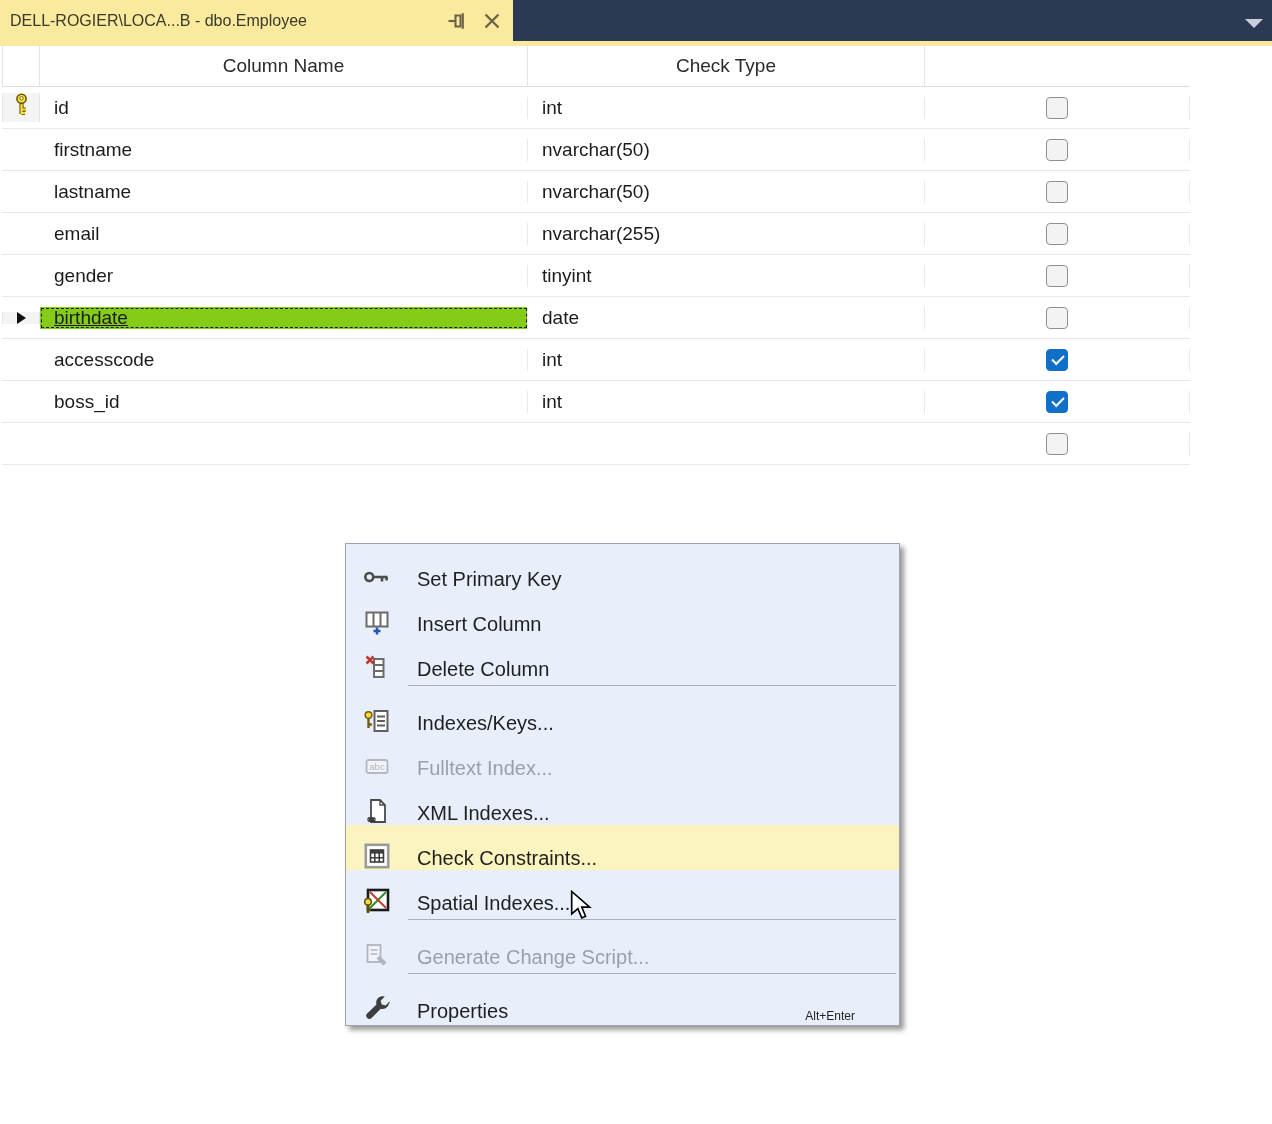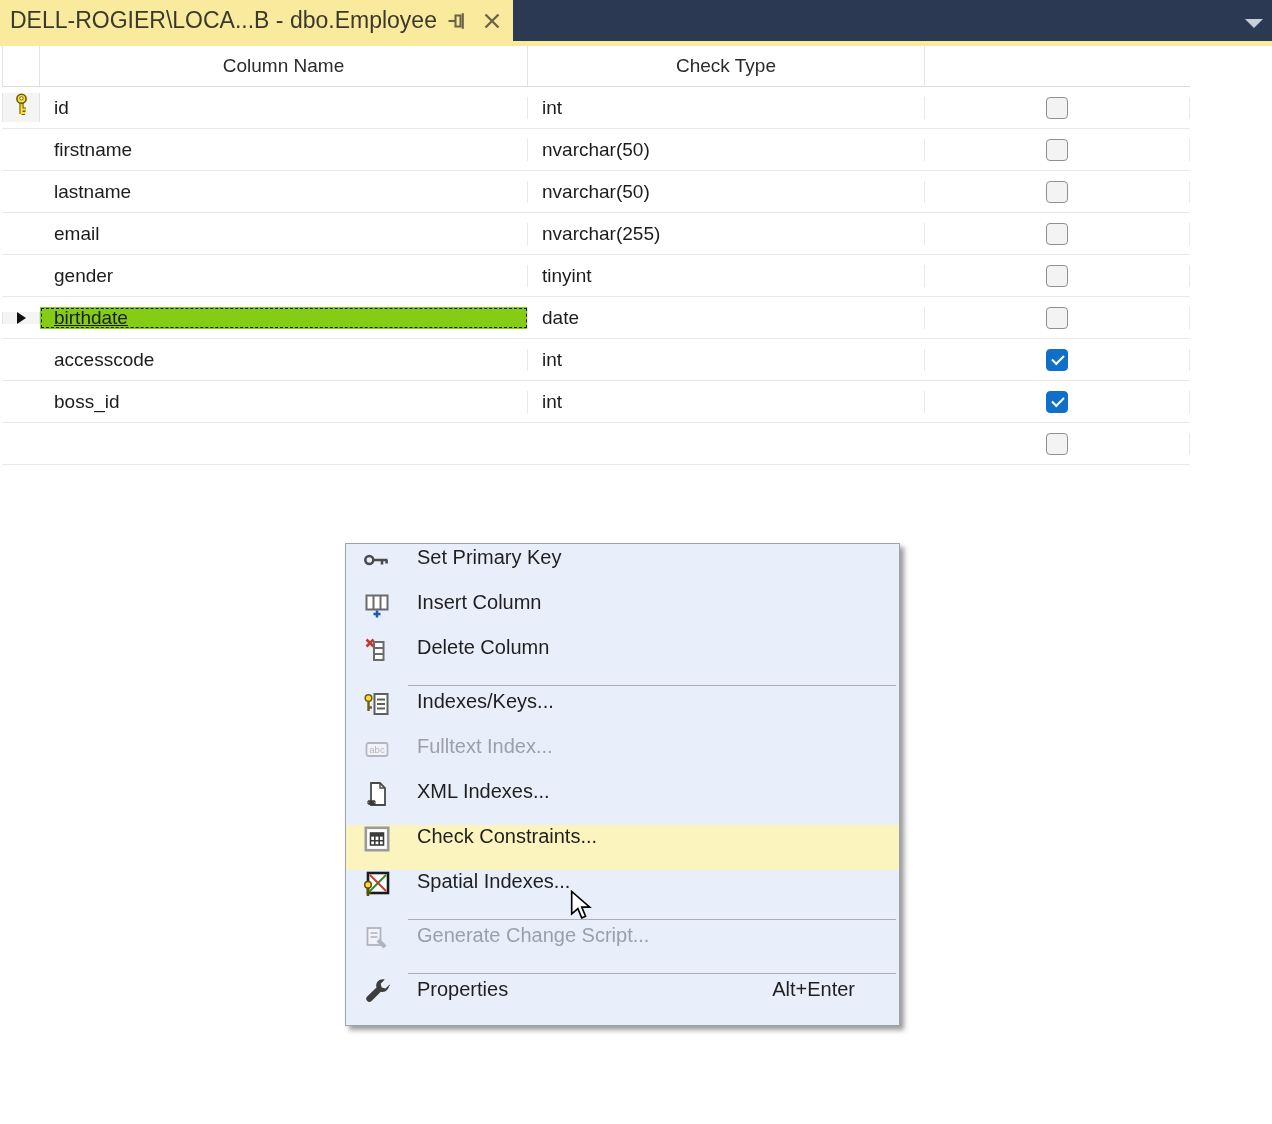--- a/index.html
+++ b/index.html
@@ -7,21 +7,21 @@
     width:1272px;height:1124px;position:relative;overflow:hidden;
     background:#ffffff;font-family:"Liberation Sans",sans-serif;
     -webkit-font-smoothing:antialiased;
   }
   
   .tabbar{position:absolute;left:0;top:0;width:1272px;height:41px;background:#2B3A52;}
   .tab-active{
     position:absolute;left:0;top:0;width:513px;height:41px;background:#F9EA9E;
     display:flex;align-items:center;box-sizing:border-box;padding-left:10px;
   }
-  .tab-title{font-size:23px;color:#3A392C;white-space:nowrap;}
+  .tab-title{font-size:16px;color:#3A392C;white-space:nowrap;}
   .tab-pin{position:absolute;left:446px;top:10px;width:22px;height:22px;cursor:default;}
   .tab-close{position:absolute;left:481px;top:10px;width:22px;height:22px;cursor:default;}
   .accent-strip{position:absolute;left:0;top:41px;width:1272px;height:5px;background:#F9EA9E;}
   .dropdown-caret{position:absolute;right:8px;top:15px;width:20px;height:11px;}
   
   .grid{position:absolute;left:2px;top:46px;width:1188px;font-size:19px;color:#1c1c1c;}
   .grid-header{display:flex;height:40px;border-bottom:1px solid #dcdcdc;background:#ffffff;}
   .h-cell{display:flex;align-items:center;justify-content:center;
           border-right:1px solid #e3e3e3;box-sizing:border-box;color:#2b2b2b;}
   .h-rowhdr{width:38px;border-left:1px solid #e3e3e3;}
@@ -47,26 +47,26 @@
   .checkbox.checked::after{
     content:"";position:absolute;left:5px;top:5.5px;width:10px;height:5px;
     border-left:2.5px solid #fff;border-bottom:2.5px solid #fff;transform:rotate(-45deg);
   }
   
   .context-menu{
     position:absolute;left:345px;top:543px;width:555px;box-sizing:border-box;
     background:#E9EEFB;border:1px solid #9CA2AE;padding:2px 0;
     box-shadow:4px 4px 5px rgba(0,0,0,0.40);
   }
-  .menu-item{display:flex;align-items:flex-start;height:45px;position:relative;}
+  .menu-item{display:flex;align-items:flex-end;height:45px;position:relative;}
   .menu-item.highlighted{background:#FCF4BE;}
   .menu-icon{width:62px;flex:none;display:flex;align-items:center;justify-content:center;}
   .menu-label{font-size:20px;color:#1f1f1f;padding-left:9px;white-space:nowrap;}
   .menu-item.disabled .menu-label{color:#9aa0ab;}
-  .menu-shortcut{margin-left:auto;margin-right:44px;font-size:20px;color:#1f1f1f;}
+  .menu-shortcut{margin-left:auto;margin-right:44px;font-size:12px;color:#1f1f1f;}
   .menu-sep{border-top:1px solid #ACAEB3;margin:4px 3px 4px 62px;height:0;}
   
   .cursor{position:absolute;left:570px;top:890px;pointer-events:none;}
 </style>
 </head>
 <body>
 
 <div class="tabbar">
   <div class="tab-active">
     <span class="tab-title">DELL-ROGIER\LOCA...B - dbo.Employee</span>

